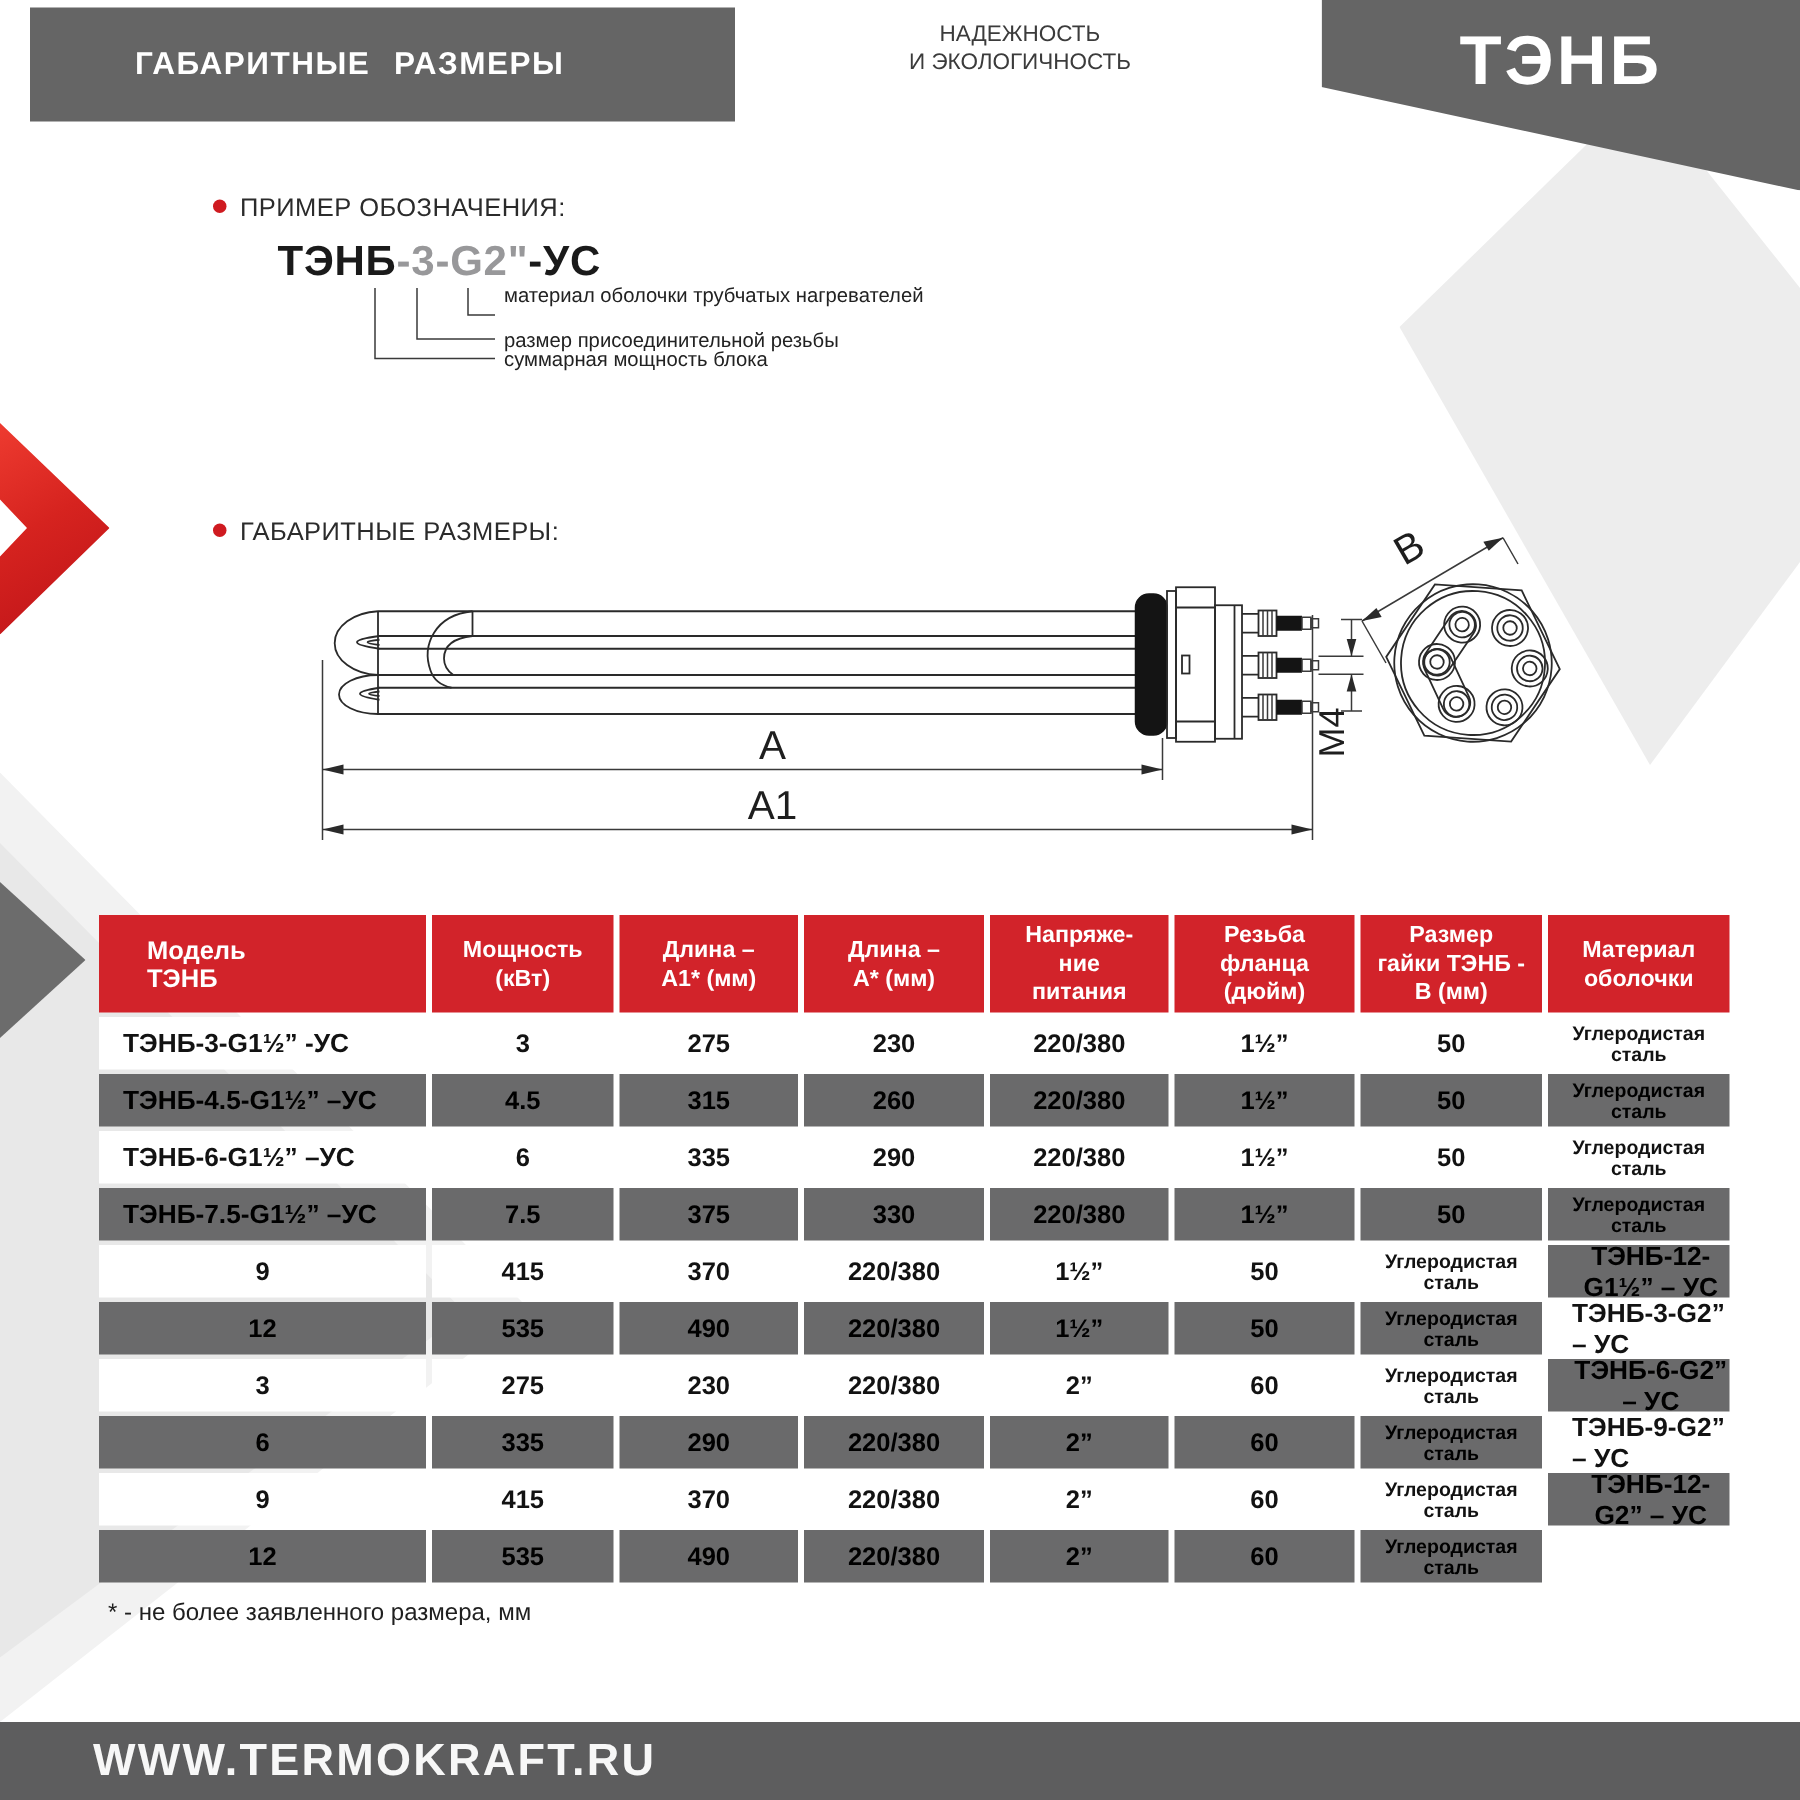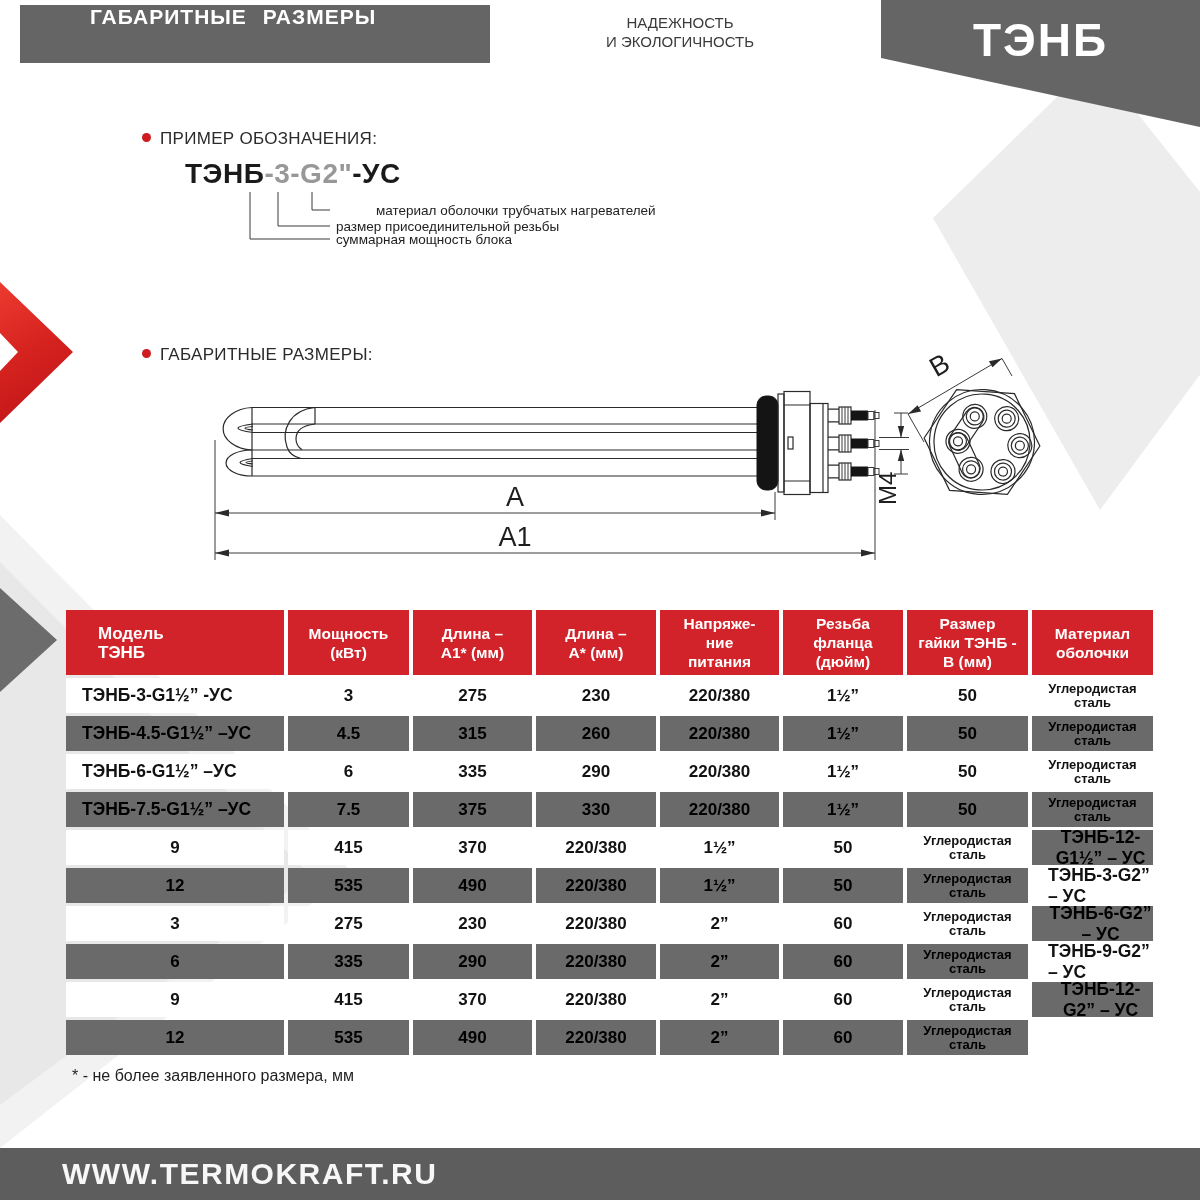--- a/index.html
+++ b/index.html
@@ -14,22 +14,22 @@
     clip-path:polygon(0 0,310px 313px,0 543px);}
   #band-right{left:900px;top:40px;width:300px;height:470px;background:#ededed;
     clip-path:polygon(33px 178px,195px 20px,370px 240px,200px 470px);}
   #chevron-red{left:0;top:282px;width:74px;height:141px;
     background:linear-gradient(150deg,#ee3b30 0%,#d6231f 45%,#bc1218 100%);
     clip-path:polygon(0 0,73px 70px,0 141px,0 89px,18px 70px,0 51px);}
   #chevron-gray{left:0;top:588px;width:58px;height:104px;background:#6c6c6c;
     clip-path:polygon(0 0,57px 52px,0 104px);}
 
   
-  #hdr-left{position:absolute;left:20px;top:5px;width:470px;height:58px;background:#656565;
-    display:flex;align-items:flex-start;}
+  #hdr-left{position:absolute;left:20px;top:5px;width:470px;height:76px;background:#656565;
+    display:flex;align-items:center;}
   #hdr-left span{color:#fff;font-weight:bold;font-size:21px;letter-spacing:1px;word-spacing:9px;padding-left:70px;}
   #hdr-center{position:absolute;left:520px;top:13px;width:320px;text-align:center;color:#3b3b3b;
     font-size:15px;line-height:19px;font-weight:500;}
   #hdr-right{position:absolute;left:881px;top:0;width:319px;height:127px;background:#656565;
     clip-path:polygon(0 0,100% 0,100% 100%,0 58px);}
   #hdr-right span{position:absolute;left:0;right:0;top:13px;text-align:center;color:#fff;
     font-weight:bold;font-size:46px;letter-spacing:2px;}
 
   
   .bullet-dot{position:absolute;width:9px;height:9px;border-radius:50%;background:#cf1a20;}
@@ -84,21 +84,21 @@
     <div>НАДЕЖНОСТЬ</div>
     <div>И ЭКОЛОГИЧНОСТЬ</div>
   </div>
   <div id="hdr-right">
     <span>ТЭНБ</span>
   </div>
 
   <div class="bullet-dot" style="left:142px;top:133px;"></div>
   <div class="bullet-label" style="left:160px;top:129px;">ПРИМЕР ОБОЗНАЧЕНИЯ:</div>
   <div id="designation"><span>ТЭНБ</span><span class="dim-part">-3-G2"</span><span>-УС</span></div>
-  <div class="callout-label" style="left:336px;top:203px;margin-left:40px;">материал оболочки трубчатых нагревателей</div>
+  <div class="callout-label" style="left:336px;top:189px;">материал оболочки трубчатых нагревателей</div>
   <div class="callout-label" style="left:336px;top:219px;">размер присоединительной резьбы</div>
   <div class="callout-label" style="left:336px;top:232px;">суммарная мощность блока</div>
 
   <div class="bullet-dot" style="left:142px;top:349px;"></div>
   <div class="bullet-label" style="left:160px;top:345px;">ГАБАРИТНЫЕ РАЗМЕРЫ:</div>
 
   <svg id="draw-layer" width="1200" height="1200" viewBox="0 0 1200 1200">
 
     <path class="dthin" d="M312,192 V210 H330"></path>
     <path class="dthin" d="M278,192 V226 H330"></path>

